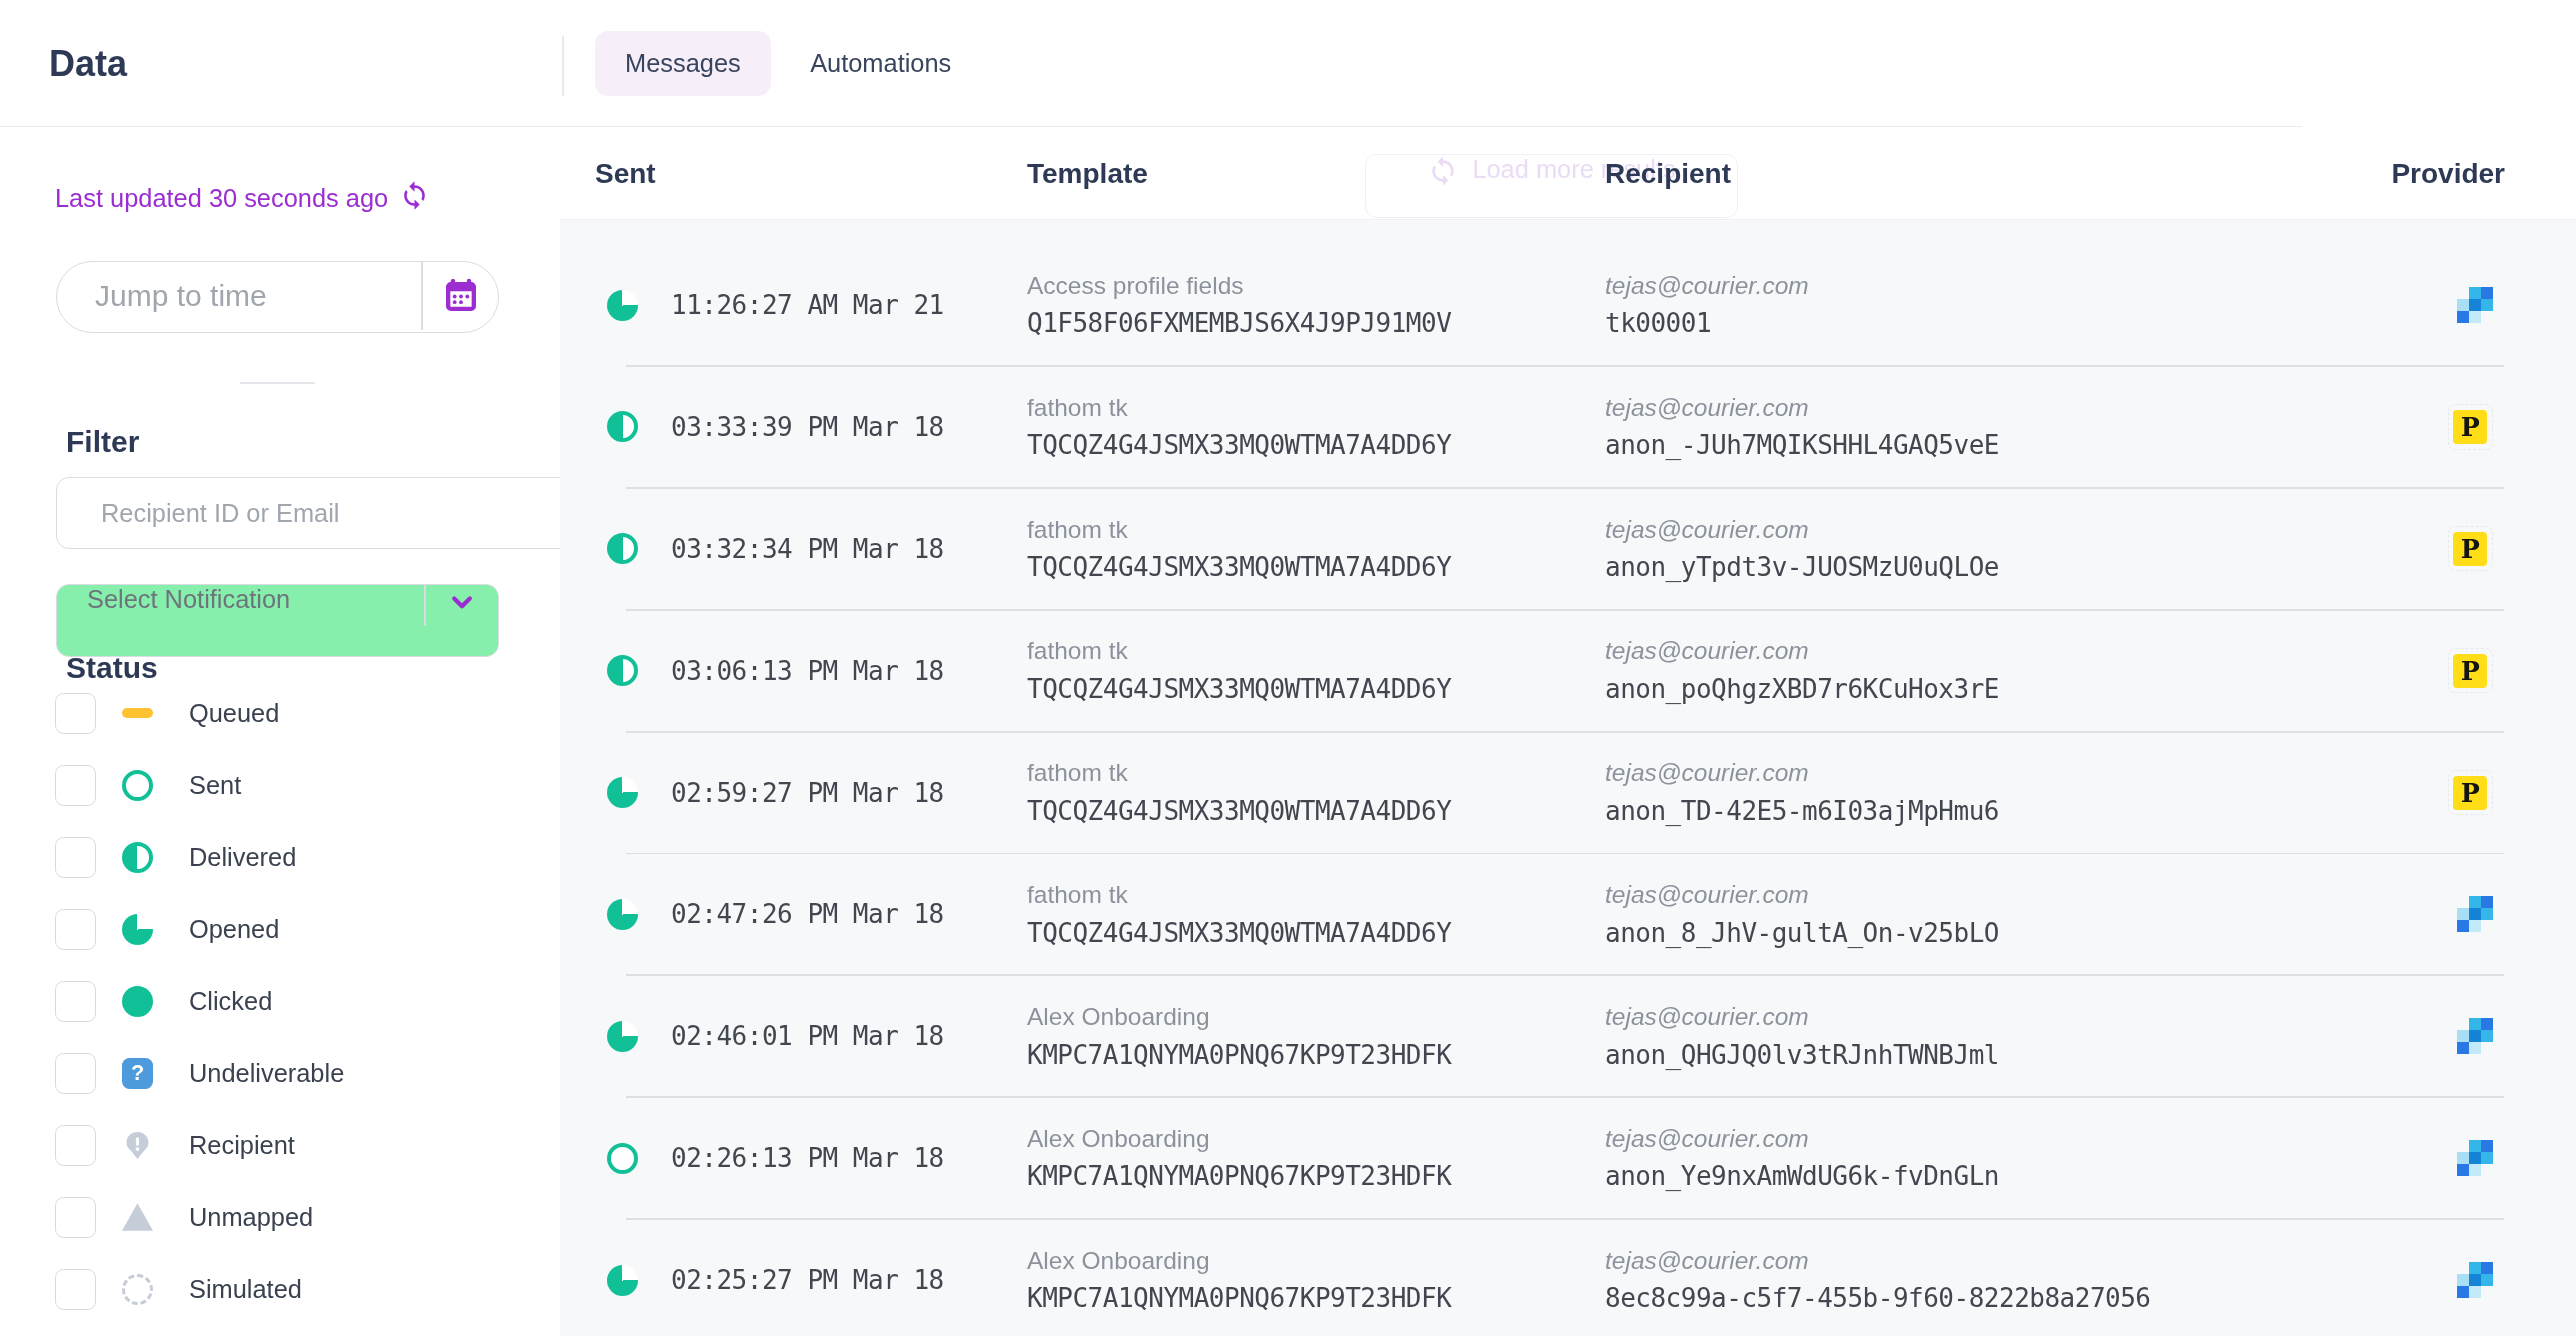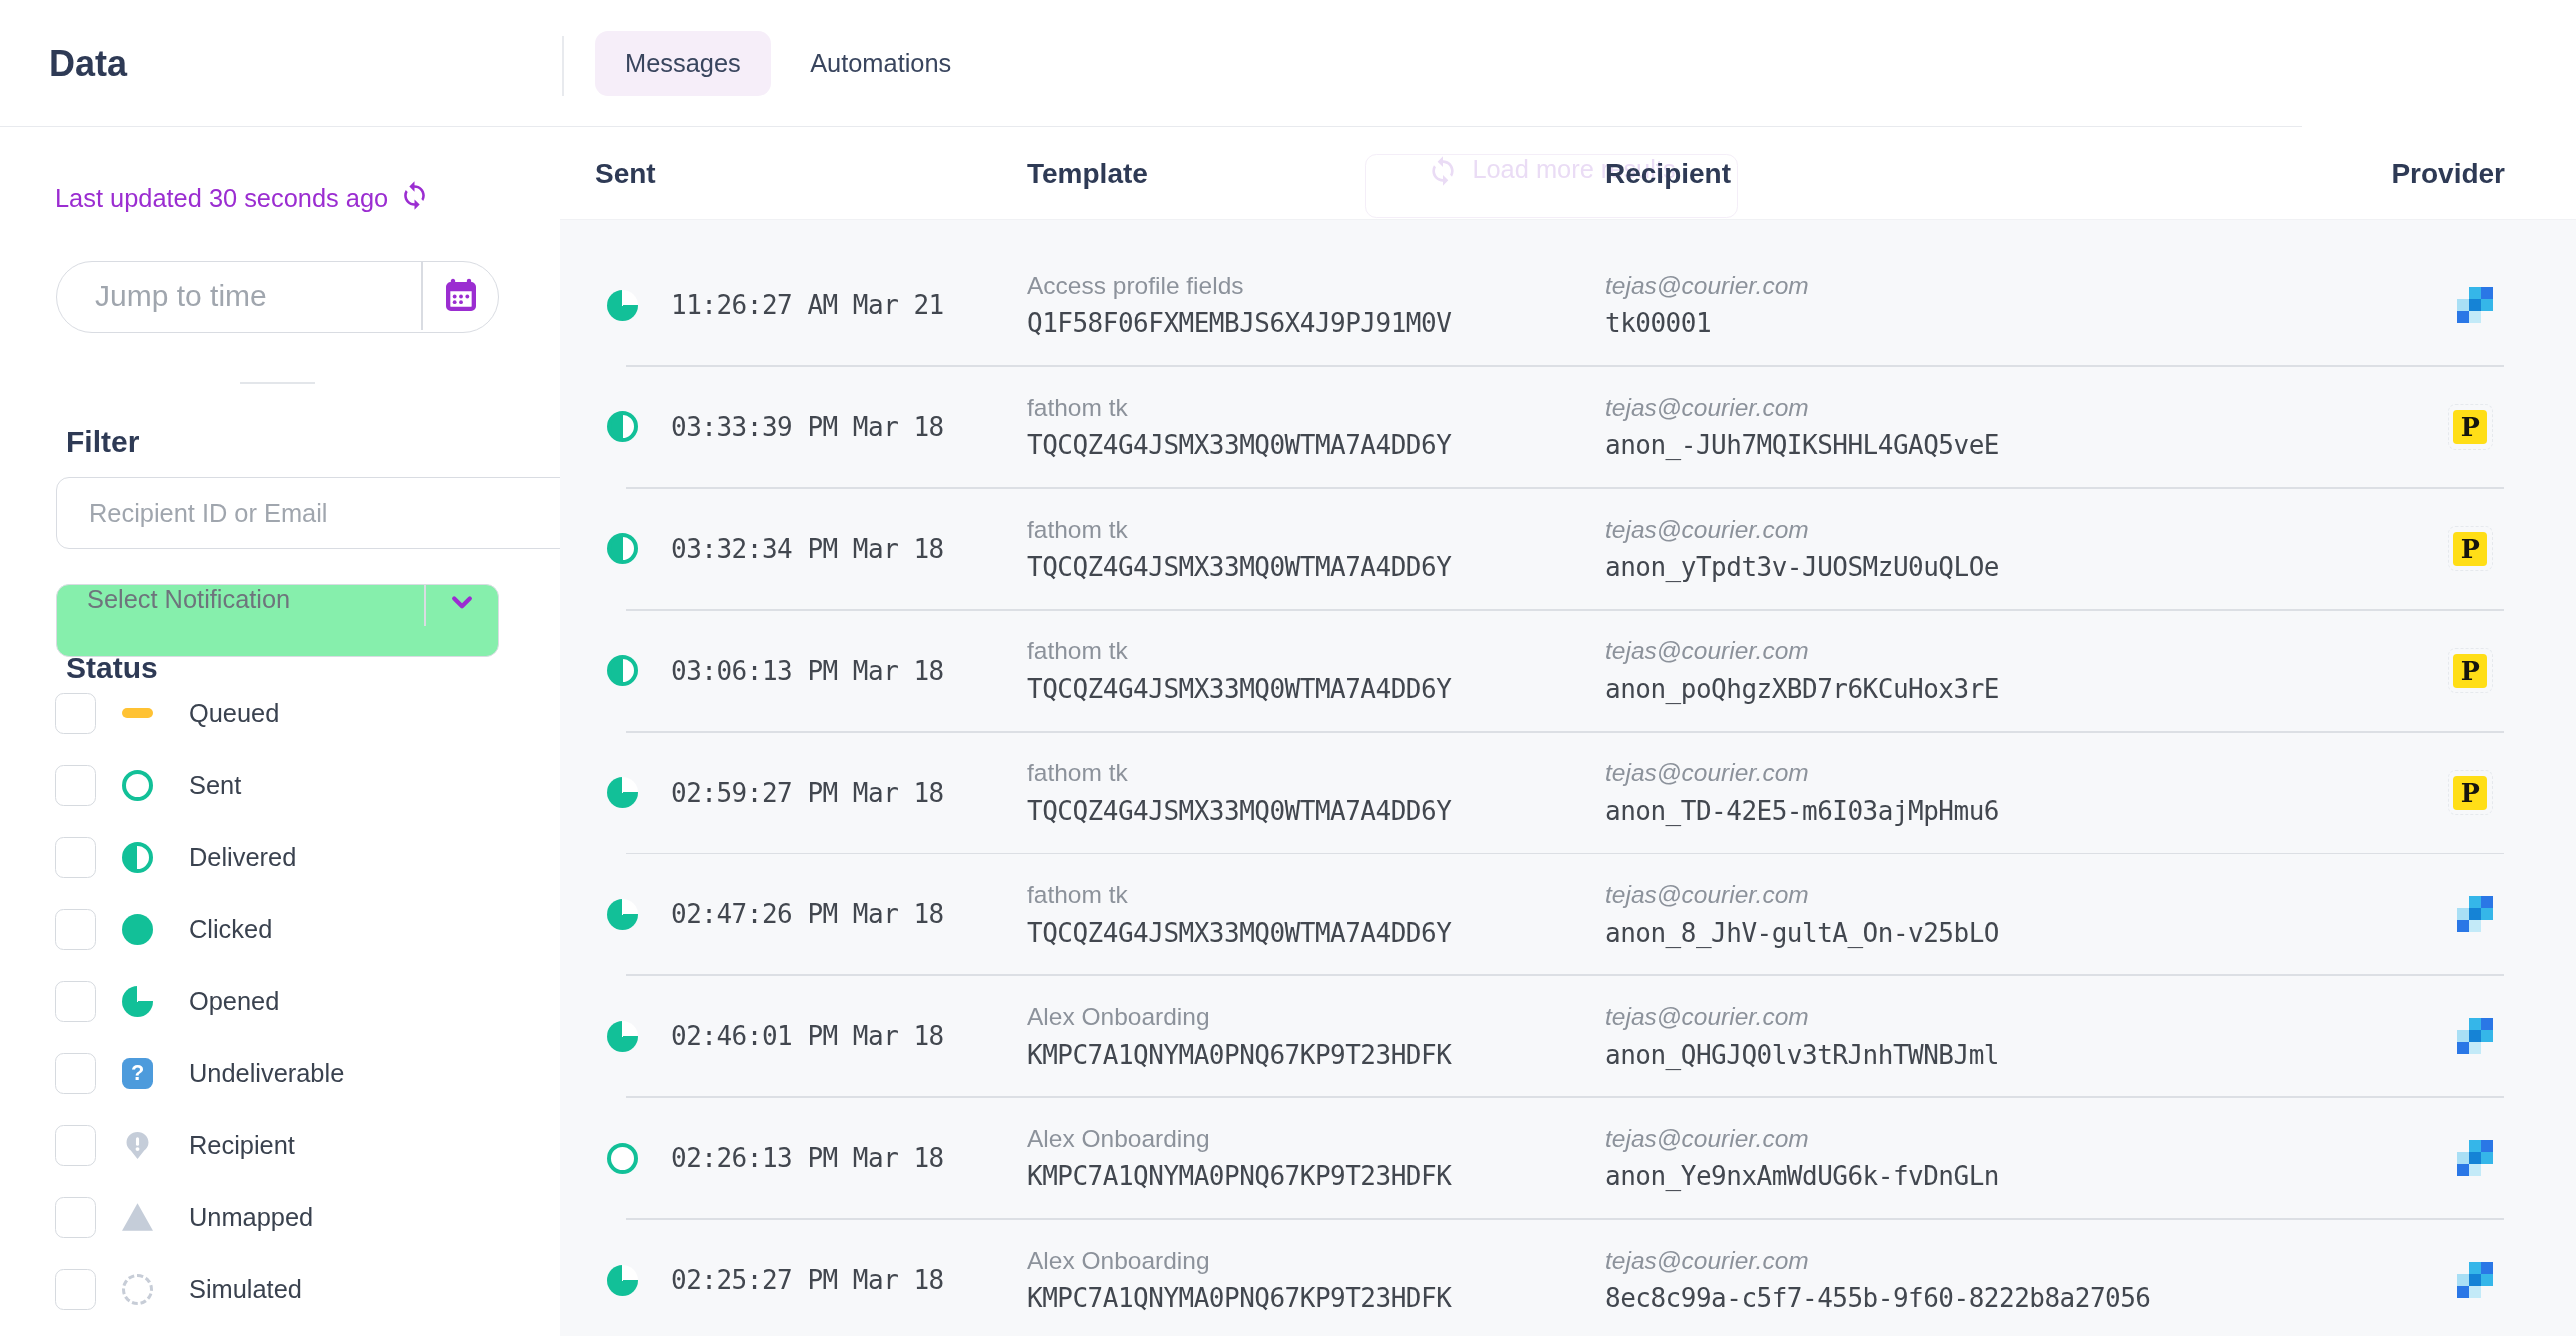--- a/index.html
+++ b/index.html
@@ -34,21 +34,21 @@
   .pill{position:absolute;left:56px;top:132px;width:443px;height:72px;border:1.9px solid var(--border);border-radius:38px;background:#fff}
   .pill input{position:absolute;left:36px;top:1.9px;height:64px;width:311px;border:none;outline:none;font-size:30px;font-family:inherit;color:#3A424F;background:transparent}
   input::placeholder{color:#A0A6AE;opacity:1}
   .jump-sep{position:absolute;left:364px;top:0;width:1.9px;height:68px;background:var(--border)}
   .cal-btn{position:absolute;right:0;top:0;width:75px;height:68px;border:none;background:transparent;display:flex;align-items:center;justify-content:center;cursor:pointer;color:var(--purple);padding:0}
   .icon-cal{width:40px;height:40px}
   .mini-divider{position:absolute;left:240px;top:253px;width:75px;height:1.9px;background:#E3E6EA}
   .side-heading{position:absolute;left:55px;margin:11px;font-size:30px;font-weight:bold;color:var(--navy)}
   #filter-heading{top:285px}
   #status-heading{top:511px}
-  .input-box{position:absolute;left:56px;top:348px;width:525px;height:72px;border:1.9px solid var(--border);border-radius:13px;padding:0 28px 0 32px;font-size:25.4px;font-family:inherit;color:#3A424F;outline:none;background:#fff}
+  .input-box{position:absolute;left:56px;top:348px;width:525px;height:72px;border:1.9px solid var(--border);border-radius:13px;padding:0 28px 0 44px;font-size:25.4px;font-family:inherit;color:#3A424F;outline:none;background:#fff}
   .select-box{position:absolute;left:56px;top:455px;width:443px;height:73px;border:1.9px solid var(--border);border-radius:13px;background:#86efac;display:flex;align-items:flex-start;cursor:pointer}
   .select-box .val{margin-left:30px;font-size:25.4px;color:#6E747C;flex:1}
   .sel-sep{width:1.9px;height:41px;background:var(--border);flex:none}
   .sel-chev{width:72px;display:flex;align-items:center;justify-content:center;color:var(--purple);flex:none}
   .icon-chev{width:34px;height:34px}
   #status-list{position:absolute;left:0;top:548px;width:560px}
   .status-item{height:72px;display:flex;align-items:center;cursor:pointer}
   .checkbox{width:41px;height:41px;border:1.9px solid #D6DADF;border-radius:8.5px;margin-left:55px;background:#fff;flex:none}
   .si-slot{width:31px;margin-left:26px;display:flex;justify-content:center;align-items:center;flex:none}
   .status-label{margin-left:36px;font-size:25.4px;color:#3A424F}
@@ -166,30 +166,30 @@
       <div class="status-item">
         <div class="checkbox"></div>
         <div class="si-slot">
           <div class="si si-delivered"></div>
         </div>
         <div class="status-label">Delivered</div>
       </div>
       <div class="status-item">
         <div class="checkbox"></div>
         <div class="si-slot">
+          <div class="si si-opened"></div>
+        </div>
+        <div class="status-label">Opened</div>
+      </div>
+      <div class="status-item">
+        <div class="checkbox"></div>
+        <div class="si-slot">
           <div class="si si-clicked"></div>
         </div>
         <div class="status-label">Clicked</div>
-      </div>
-      <div class="status-item">
-        <div class="checkbox"></div>
-        <div class="si-slot">
-          <div class="si si-opened"></div>
-        </div>
-        <div class="status-label">Opened</div>
       </div>
       <div class="status-item">
         <div class="checkbox"></div>
         <div class="si-slot">
           <div class="si si-undeliverable">?</div>
         </div>
         <div class="status-label">Undeliverable</div>
       </div>
       <div class="status-item">
         <div class="checkbox"></div>

